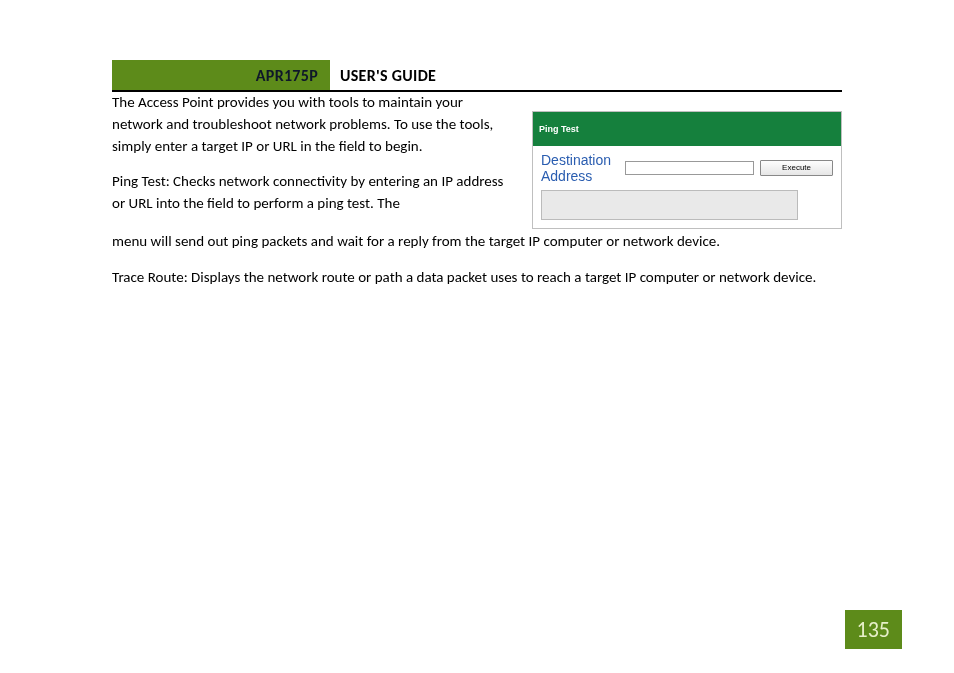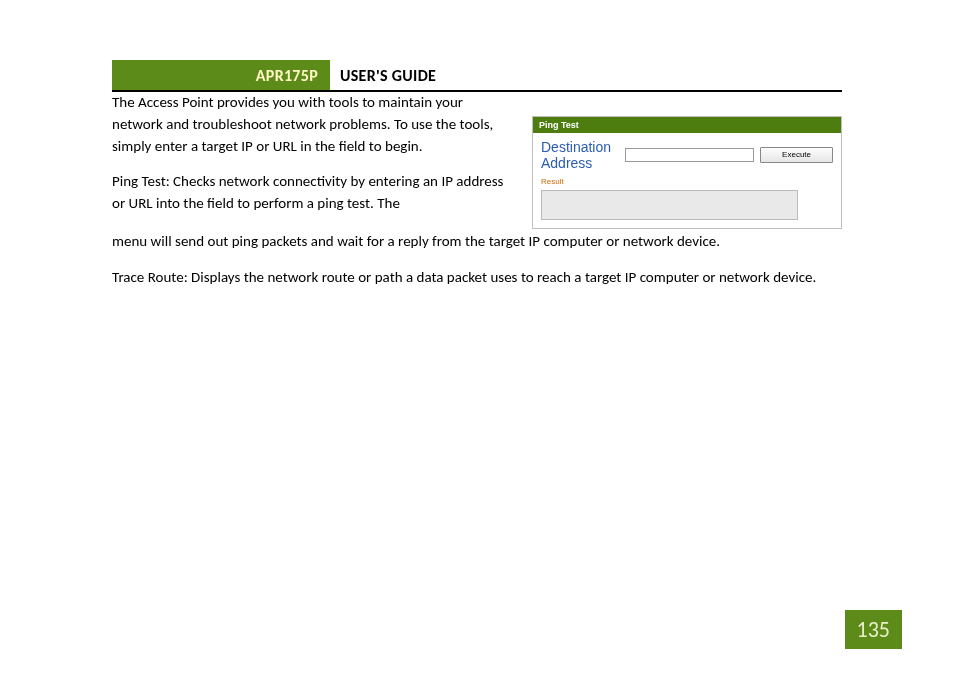--- a/index.html
+++ b/index.html
@@ -18,21 +18,21 @@
     width: 730px;
   }
   .header-bar {
     display: flex;
     align-items: stretch;
     border-bottom: 2px solid #000;
     height: 32px;
   }
   .header-green {
     background: #5d8b1a;
-    color: #fef9c3;
+    color: #0f172a;
     font-weight: 700;
     font-size: 16px;
     display: flex;
     align-items: center;
     justify-content: flex-end;
     padding: 0 12px 0 24px;
     width: 218px;
     letter-spacing: 0.3px;
   }
   .header-white {
@@ -63,24 +63,24 @@
   .text-col p { margin-bottom: 14px; }
   .panel {
     width: 310px;
     border: 1px solid #bfbfbf;
     background: #fff;
     font-family: Tahoma, Arial, sans-serif;
     font-size: 9px;
     flex-shrink: 0;
   }
   .panel-title {
-    background: #4d7c0f;
+    background: #15803d;
     color: #fff;
     font-weight: 700;
-    padding: 3px 6px;
+    padding: 12px 6px;
     font-size: 9px;
   }
   .panel-body { padding: 6px 8px 8px 8px; }
   .form-row {
     display: flex;
     align-items: center;
     gap: 6px;
     margin-bottom: 6px;
   }
   .form-label {
@@ -149,21 +149,20 @@
     </div>
 
     <div class="panel">
       <div class="panel-title">Ping Test</div>
       <div class="panel-body">
         <div class="form-row">
           <div class="form-label">Destination Address</div>
           <input class="form-input" type="text" value="" style="">
           <button class="exec-btn">Execute</button>
         </div>
-        <div class="result-label">Result</div>
         <div class="result-box"></div>
       </div>
     </div>
   </div>
 
   <p class="full-para">menu will send out ping packets and wait for a reply from the target IP computer or network device.</p>
   <p class="full-para">Trace Route: Displays the network route or path a data packet uses to reach a target IP computer or network device.</p>
 
 </div>
 

